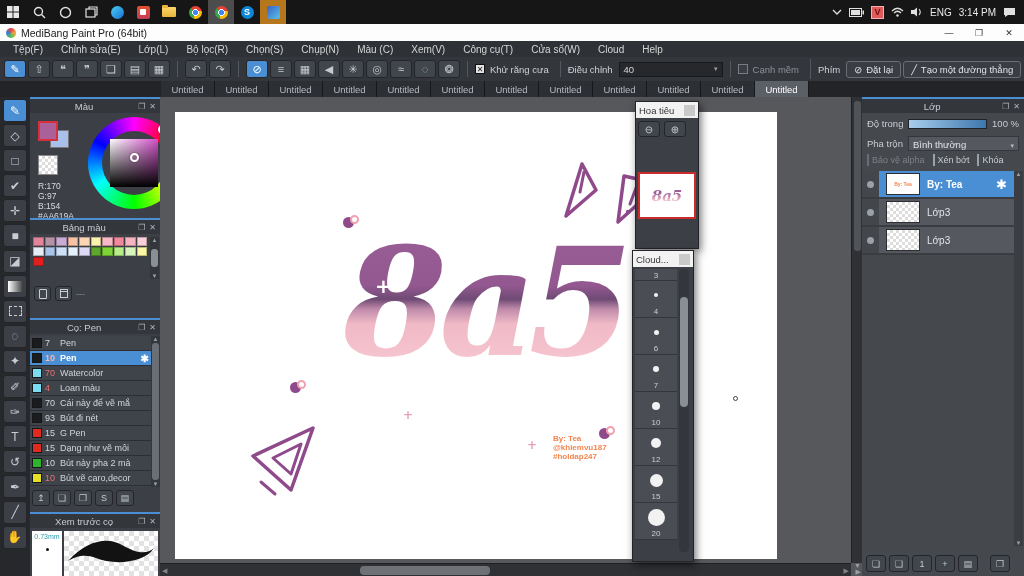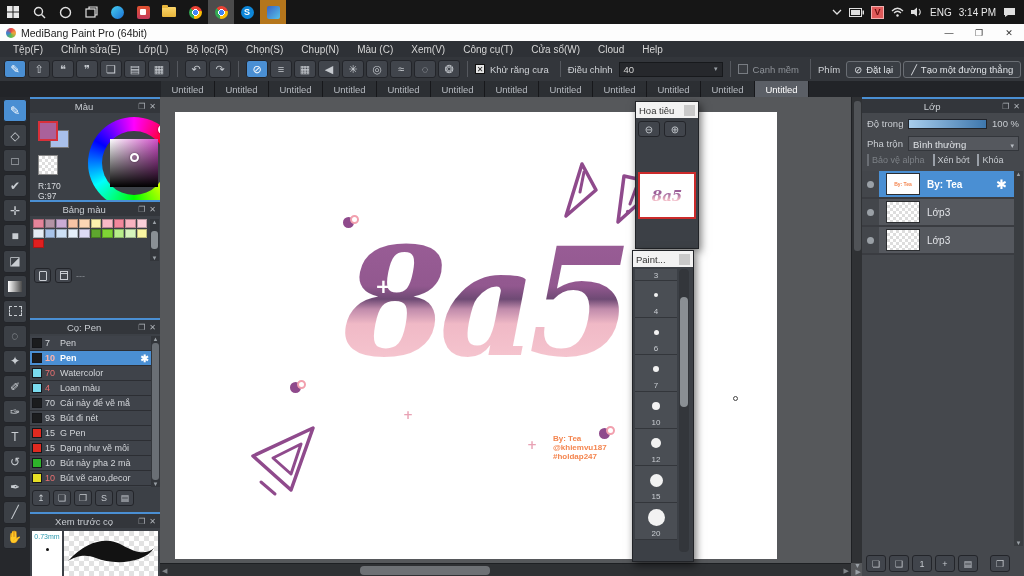--- a/index.html
+++ b/index.html
@@ -418,21 +418,21 @@
         </div>
 
         <div class="wheel">
           <div class="hole"></div>
           <div class="sq"></div>
           <span class="ringmark" style="left:70px;top:8px;"></span>
           <span class="ringmark" style="left:42px;top:36px;"></span>
         </div>
       </div>
 
-      <div class="panel" style="top:103px;height:100px;">
+      <div class="panel" style="top:121px;height:100px;">
         <div class="ptitle">
           <span class="t">Bảng màu</span>
           <span class="pico">❐</span>
           <span class="pico">✕</span>
         </div>
         <div class="palgrid" id="palgrid">
             <div class="pcell" style="background: rgb(228, 132, 154);"></div>
             <div class="pcell" style="background: rgb(179, 147, 165);"></div>
             <div class="pcell" style="background: rgb(201, 171, 212);"></div>
             <div class="pcell" style="background: rgb(247, 195, 164);"></div>
@@ -629,21 +629,21 @@
         <span class="sbtn">⊖</span>
         <span class="sbtn">⊕</span>
       </div>
       <div class="navthumb">
         <span class="navart">8a5</span>
       </div>
     </div>
 
     <div class="float" style="left:632px;top:153px;width:62px;height:312px;">
       <div class="ftitle">
-        <span>Paint...</span>
+        <span>Cloud...</span>
         <span class="fbtn"></span>
       </div>
       <div class="sizelist" id="sizelist">
           <div class="sztop">3</div>
           <div class="szcell">
             <div class="szdot" style="width: 4px; height: 4px;"></div>
             <div class="szlabel">4</div>
           </div>
           <div class="szcell">
             <div class="szdot" style="width: 5px; height: 5px;"></div>

